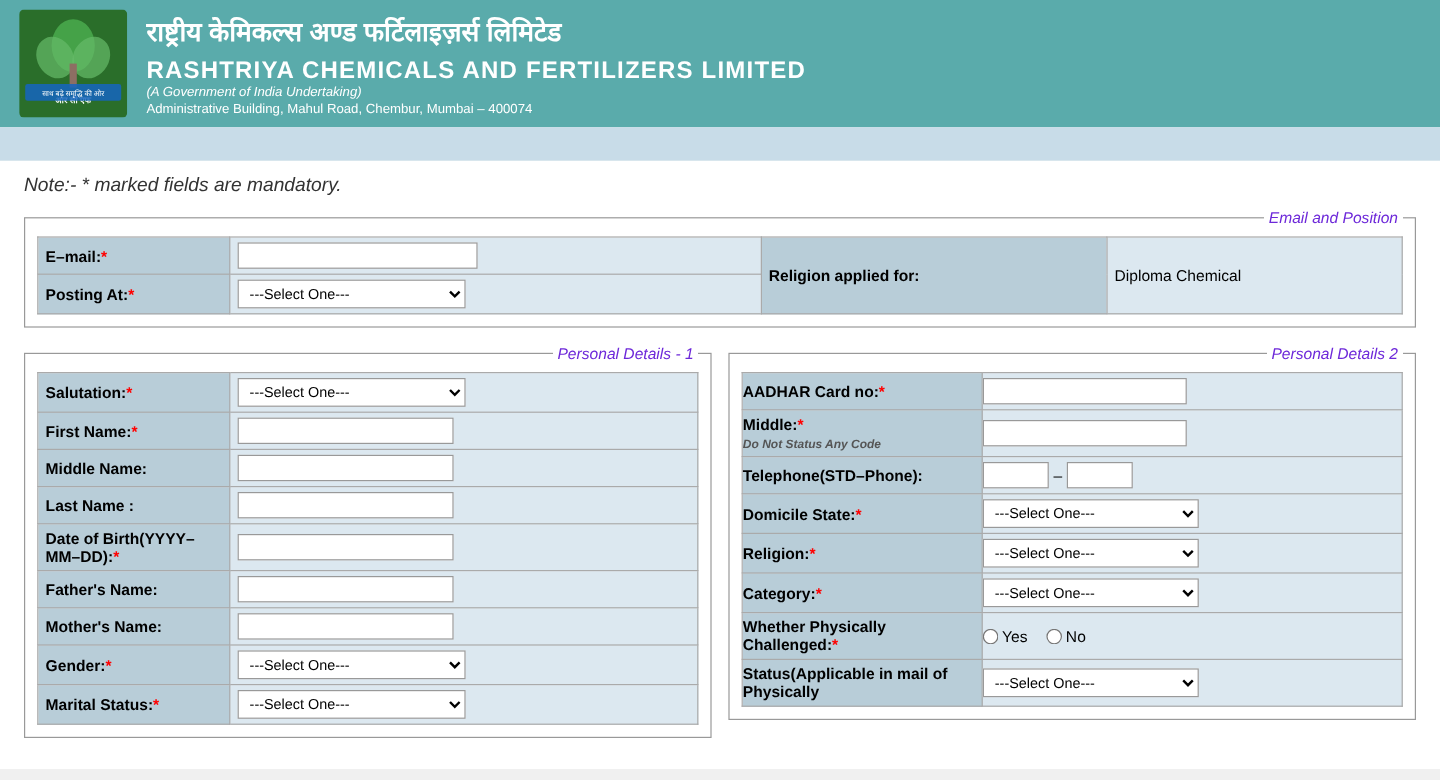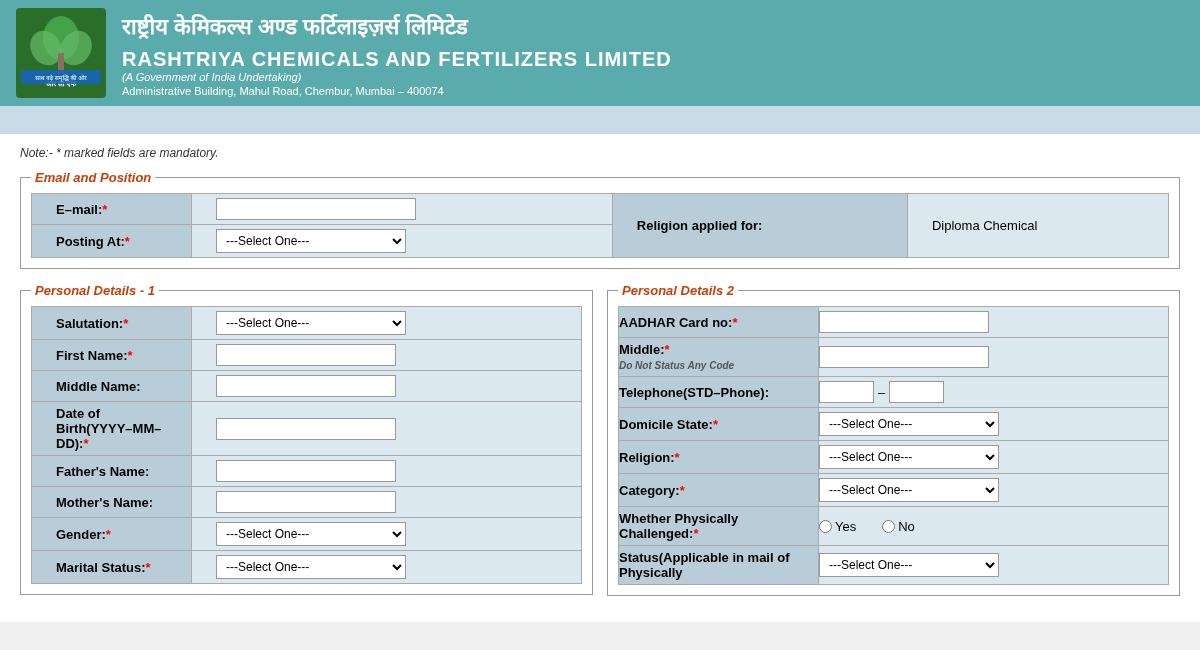--- a/index.html
+++ b/index.html
@@ -26,39 +26,40 @@
 
     
     .subheader {
       background: #c8dce8;
       height: 28px;
     }
 
     
     .content { background: white; padding: 12px 20px; }
 
-    .note { font-size: 12px; color: #333; margin-bottom: 10px; font-style: italic; }
+    .note { font-size: 16px; color: #333; margin-bottom: 10px; font-style: italic; }
 
     
     fieldset {
       border: 1px solid #999;
       margin-bottom: 14px;
       padding: 8px 10px 10px 10px;
     }
     legend {
-      font-weight: bold;
+      font-weight: normal;
       font-style: italic;
       font-size: 13px;
       padding: 0 4px;
-      color: #c2410c;
+      color: #6d28d9;
+      text-align: right;
     }
 
     
     .form-table { width: 100%; border-collapse: collapse; }
-    .form-table td { padding: 4px 24px; vertical-align: middle; }
+    .form-table td { padding: 4px 6px; vertical-align: middle; }
     .label-cell {
       background: #b8cdd8;
       font-weight: bold;
       width: 160px;
       border: 1px solid #aaa;
       padding: 5px 8px;
     }
     .input-cell {
       background: #dce8f0;
       border: 1px solid #aaa;
@@ -102,21 +103,21 @@
     .pd2-input { background: #dce8f0; }
     .pd2-input input[type="text"], .pd2-input select {
       border: 1px solid #999; padding: 3px 5px; font-size: 12px; background: white;
     }
     .pd2-input input[type="text"] { width: 170px; }
     .pd2-input select { width: 180px; }
 
     .tel-inputs { display: flex; align-items: center; gap: 4px; }
     .tel-inputs input { width: 55px !important; }
 
-    .radio-group { display: flex; align-items: center; gap: 26px; }
+    .radio-group { display: flex; align-items: center; gap: 16px; }
     .radio-group label { display: flex; align-items: center; gap: 3px; }
 
     .mobile-note { font-size: 10px; color: #555; font-style: italic; }
 
     .required { color: red; }
   </style>
 </head>
 <body>
 
 <div class="header">
@@ -200,20 +201,26 @@
           <tr>
             <td class="label-cell">
               <span>First Name:</span><span class="required">*</span>
             </td>
             <td class="input-cell">
               <input type="text" style="">
             </td>
           </tr>
           <tr>
             <td class="label-cell">Middle Name:</td>
+            <td class="input-cell">
+              <input type="text" style="">
+            </td>
+          </tr>
+          <tr>
+            <td class="label-cell">Last Name :</td>
             <td class="input-cell">
               <input type="text" style="">
             </td>
           </tr>
           <tr>
             <td class="label-cell">
               <span>Date of Birth(YYYY–MM–DD):</span><span class="required">*</span>
             </td>
             <td class="input-cell">
               <input type="text" style="">

